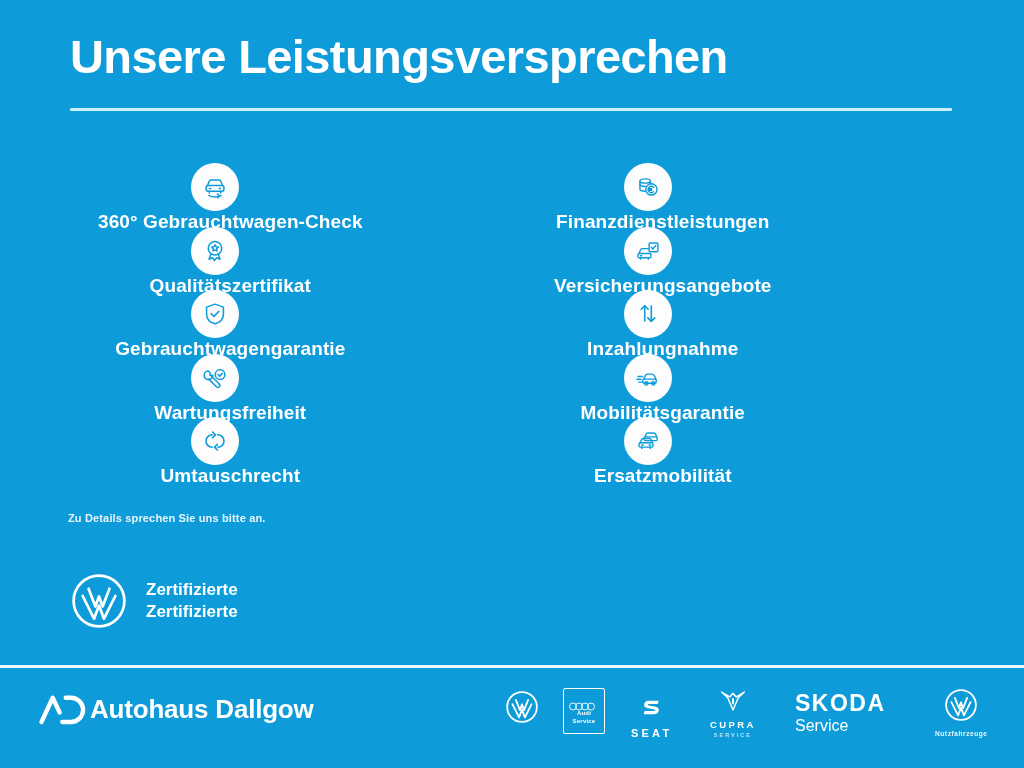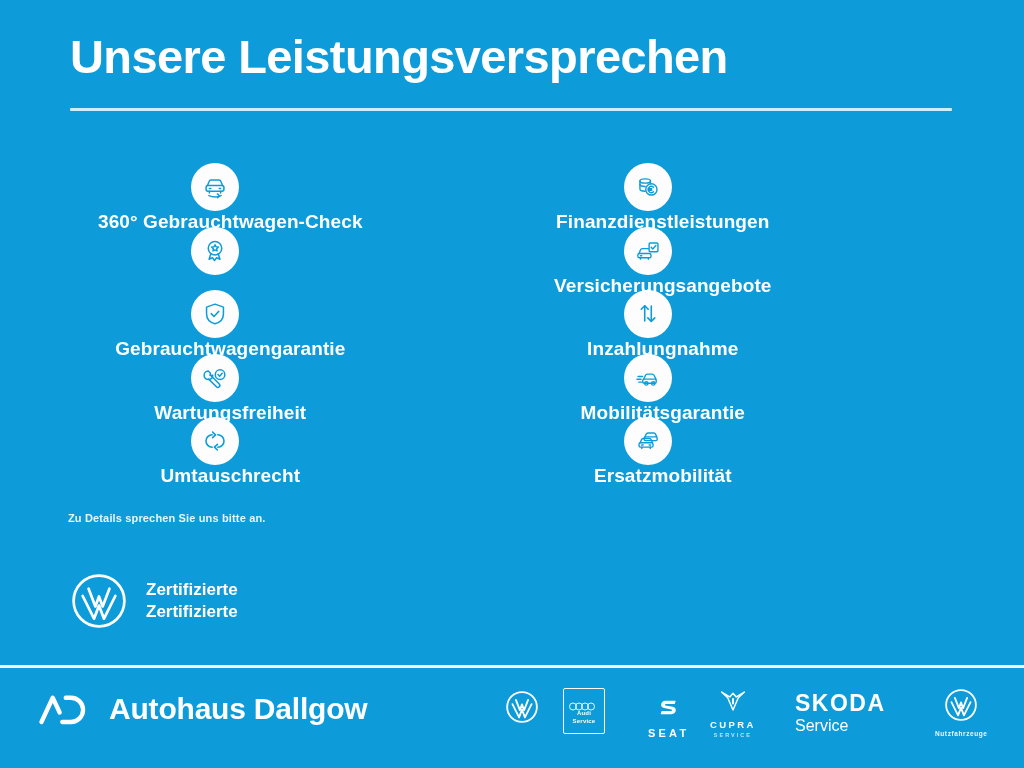--- a/index.html
+++ b/index.html
@@ -72,30 +72,30 @@
   }
   .footer{
     position:absolute;left:0;top:668px;width:1024px;height:100px;
   }
   .dealer{
     position:absolute;left:38px;top:24px;
     display:flex;align-items:center;
   }
   .dealer-mark{width:52px;height:34px;flex:0 0 52px;}
   .dealer-name{
-    margin-left:19px;font-size:30px;font-weight:700;color:#ffffff;
+    font-size:26px;font-weight:700;color:#ffffff;
     letter-spacing:-0.2px;white-space:nowrap;
   }
   .brands{
     position:absolute;left:495px;top:14px;width:520px;height:62px;
   }
   .brand{position:absolute;display:flex;flex-direction:column;align-items:center;justify-content:center;}
   .brand-vw{left:10px;top:8px;}
   .brand-audi{left:68px;top:6px;}
-  .brand-seat{left:153px;top:16px;}
+  .brand-seat{left:136px;top:16px;}
   .brand-cupra{left:215px;top:8px;}
   .brand-skoda{left:300px;top:10px;}
   .brand-vwn{left:440px;top:6px;}
 
   .audi-box{
     width:40px;height:44px;border:1.4px solid #ffffff;border-radius:2px;
     display:flex;flex-direction:column;align-items:center;justify-content:center;
   }
   .audi-rings{width:30px;height:9px;margin-bottom:4px;}
   .audi-txt{font-size:6px;font-weight:700;line-height:1.25;color:#ffffff;text-align:center;letter-spacing:0.2px;}
@@ -134,20 +134,21 @@
       </div>
 
       <div class="feature">
         <span class="f-icon">
           <svg width="30" height="30" viewBox="0 0 32 32" fill="none" stroke="#0d9cd9" stroke-width="1.6" stroke-linecap="round" stroke-linejoin="round">
             <circle cx="16" cy="13" r="7.2"></circle>
             <path d="M16 9.3l1.1 2.2 2.4.35-1.75 1.7.42 2.4L16 14.82l-2.17 1.13.42-2.4-1.75-1.7 2.4-.35z"></path>
             <path d="M11.6 18.8l-1.9 6 3.6-1.6 2.2 3 2.2-3 3.6 1.6-1.9-6"></path>
           </svg>
         </span>
+        <span class="f-label">Qualitätszertifikat</span>
       </div>
 
       <div class="feature">
         <span class="f-icon">
           <svg width="30" height="30" viewBox="0 0 32 32" fill="none" stroke="#0d9cd9" stroke-width="1.6" stroke-linecap="round" stroke-linejoin="round">
             <path d="M16 5.5l9 3.2v7.1c0 5.2-3.7 9.3-9 10.7-5.3-1.4-9-5.5-9-10.7V8.7z"></path>
             <path d="M12 15.6l2.9 3 5.1-5.4"></path>
           </svg>
         </span>
         <span class="f-label">Gebrauchtwagengarantie</span>

